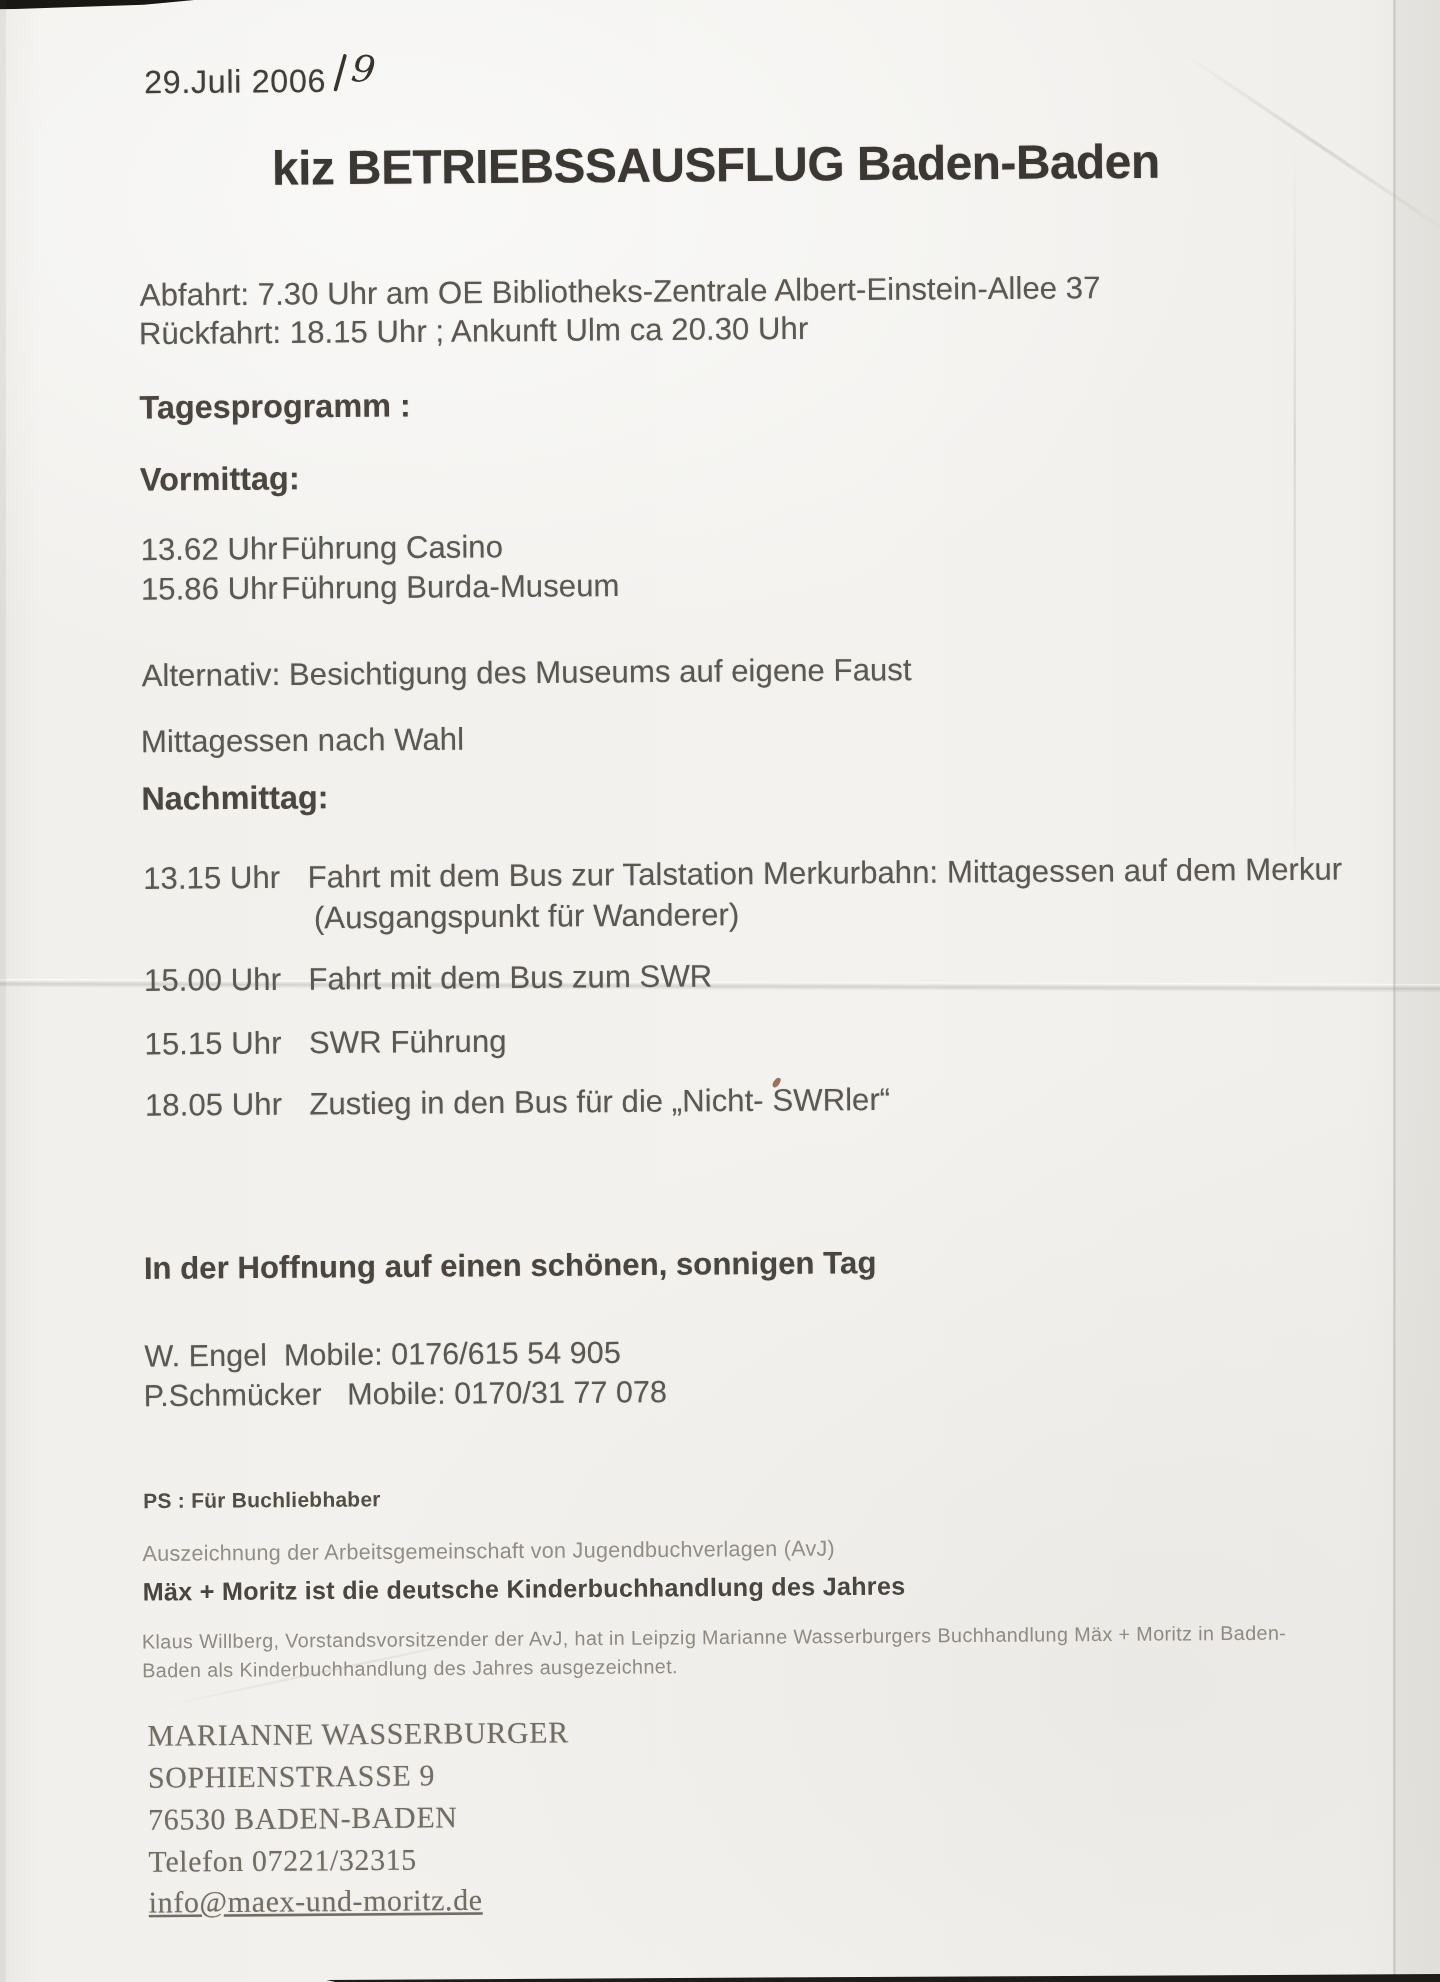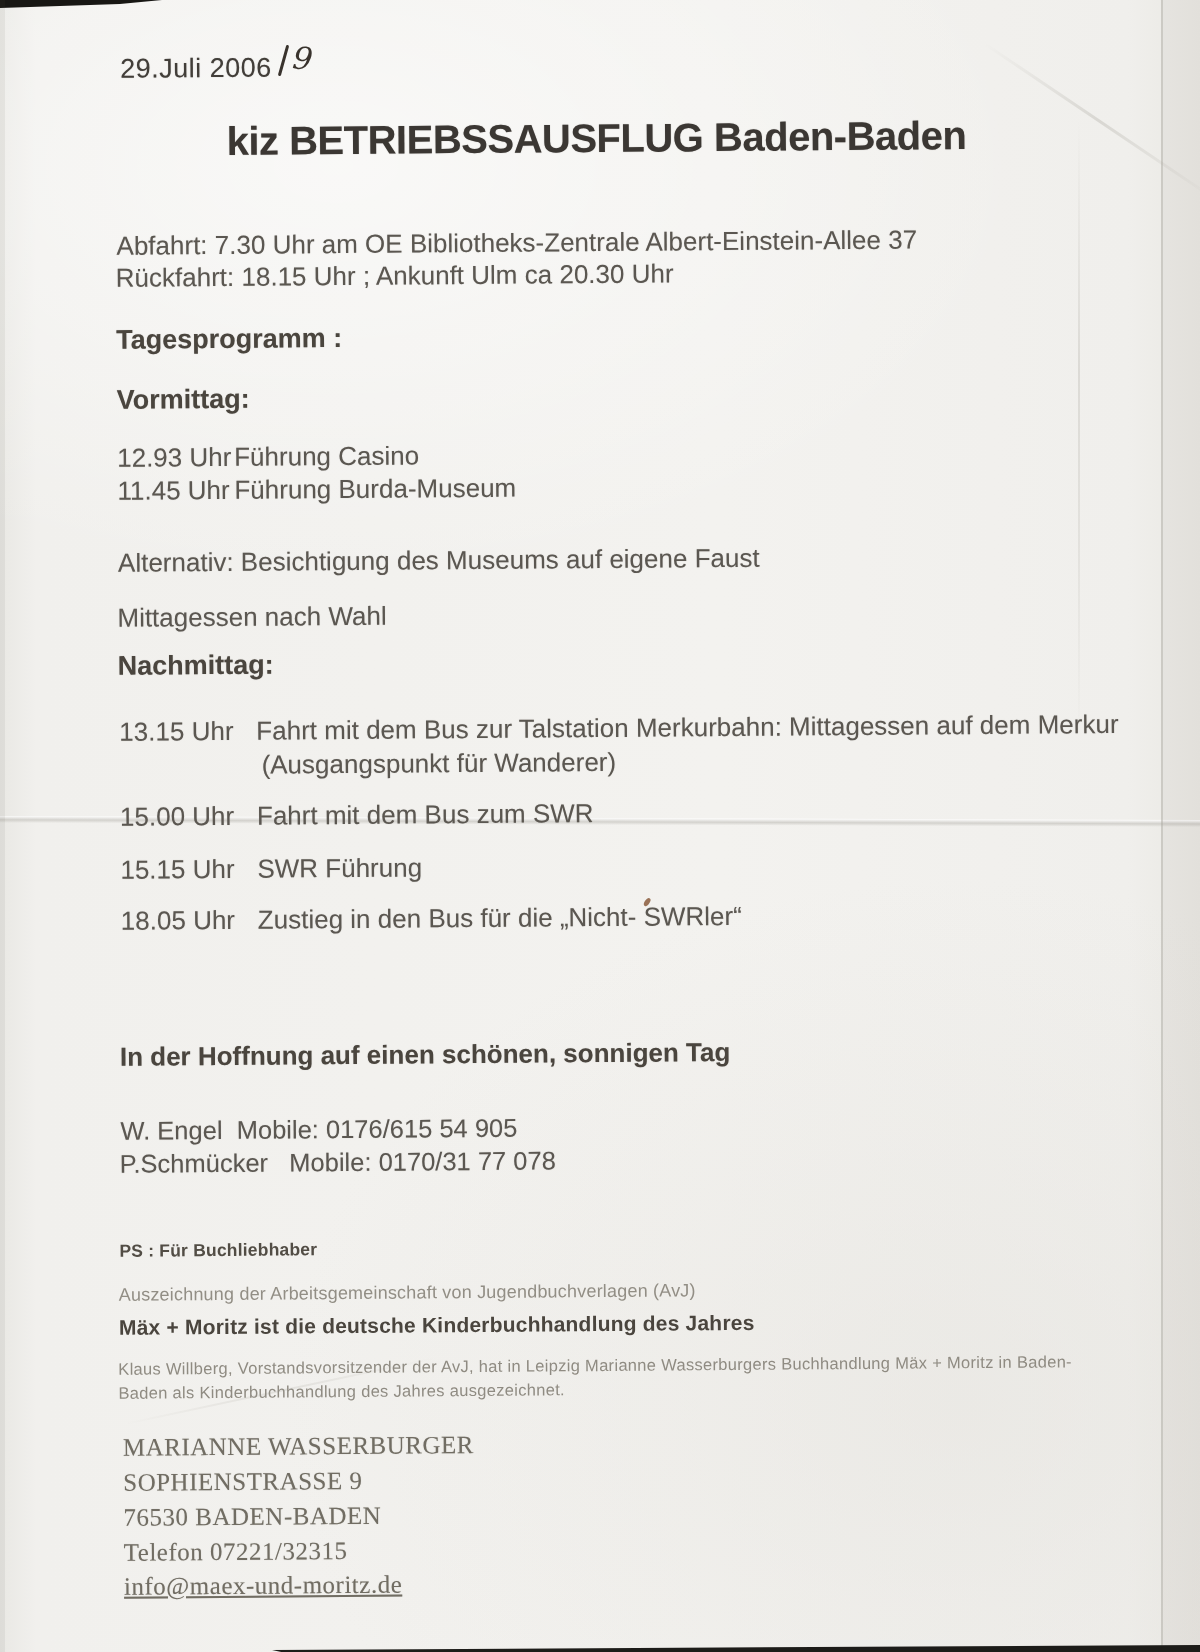--- a/index.html
+++ b/index.html
@@ -80,22 +80,22 @@
     <div class="t hw">9</div>
 
     <div class="t title">kiz BETRIEBSSAUSFLUG Baden-Baden</div>
 
     <div class="t body" style="left:121px; top:227px;">Abfahrt: 7.30 Uhr am OE Bibliotheks-Zentrale Albert-Einstein-Allee 37</div>
     <div class="t body" style="left:120px; top:259px;">Rückfahrt: 18.15 Uhr ; Ankunft Ulm ca 20.30 Uhr</div>
 
     <div class="t h" style="left:120px; top:321px;">Tagesprogramm :</div>
     <div class="t h" style="left:120px; top:381px;">Vormittag:</div>
 
-    <div class="t body" style="left:120px; top:439px;"><span class="time w1">12.93 Uhr</span><span>Führung Casino</span></div>
-    <div class="t body" style="left:120px; top:472px;"><span class="time w1">11.45 Uhr</span><span>Führung Burda-Museum</span></div>
+    <div class="t body" style="left:120px; top:439px;"><span class="time w1">13.62 Uhr</span><span>Führung Casino</span></div>
+    <div class="t body" style="left:120px; top:472px;"><span class="time w1">15.86 Uhr</span><span>Führung Burda-Museum</span></div>
 
     <div class="t body" style="left:120px; top:544px;">Alternativ: Besichtigung des Museums auf eigene Faust</div>
     <div class="t body" style="left:119px; top:599px;">Mittagessen nach Wahl</div>
 
     <div class="t h" style="left:119px; top:647px;">Nachmittag:</div>
 
     <div class="t body" style="left:120px; top:713px;"><span class="time w2">13.15 Uhr</span><span>Fahrt mit dem Bus zur Talstation Merkurbahn: Mittagessen auf dem Merkur</span></div>
     <div class="t body" style="left:262px; top:747px;">(Ausgangspunkt für Wanderer)</div>
 
     <div class="t body" style="left:120px; top:798px;"><span class="time w2">15.00 Uhr</span><span>Fahrt mit dem Bus zum SWR</span></div>

